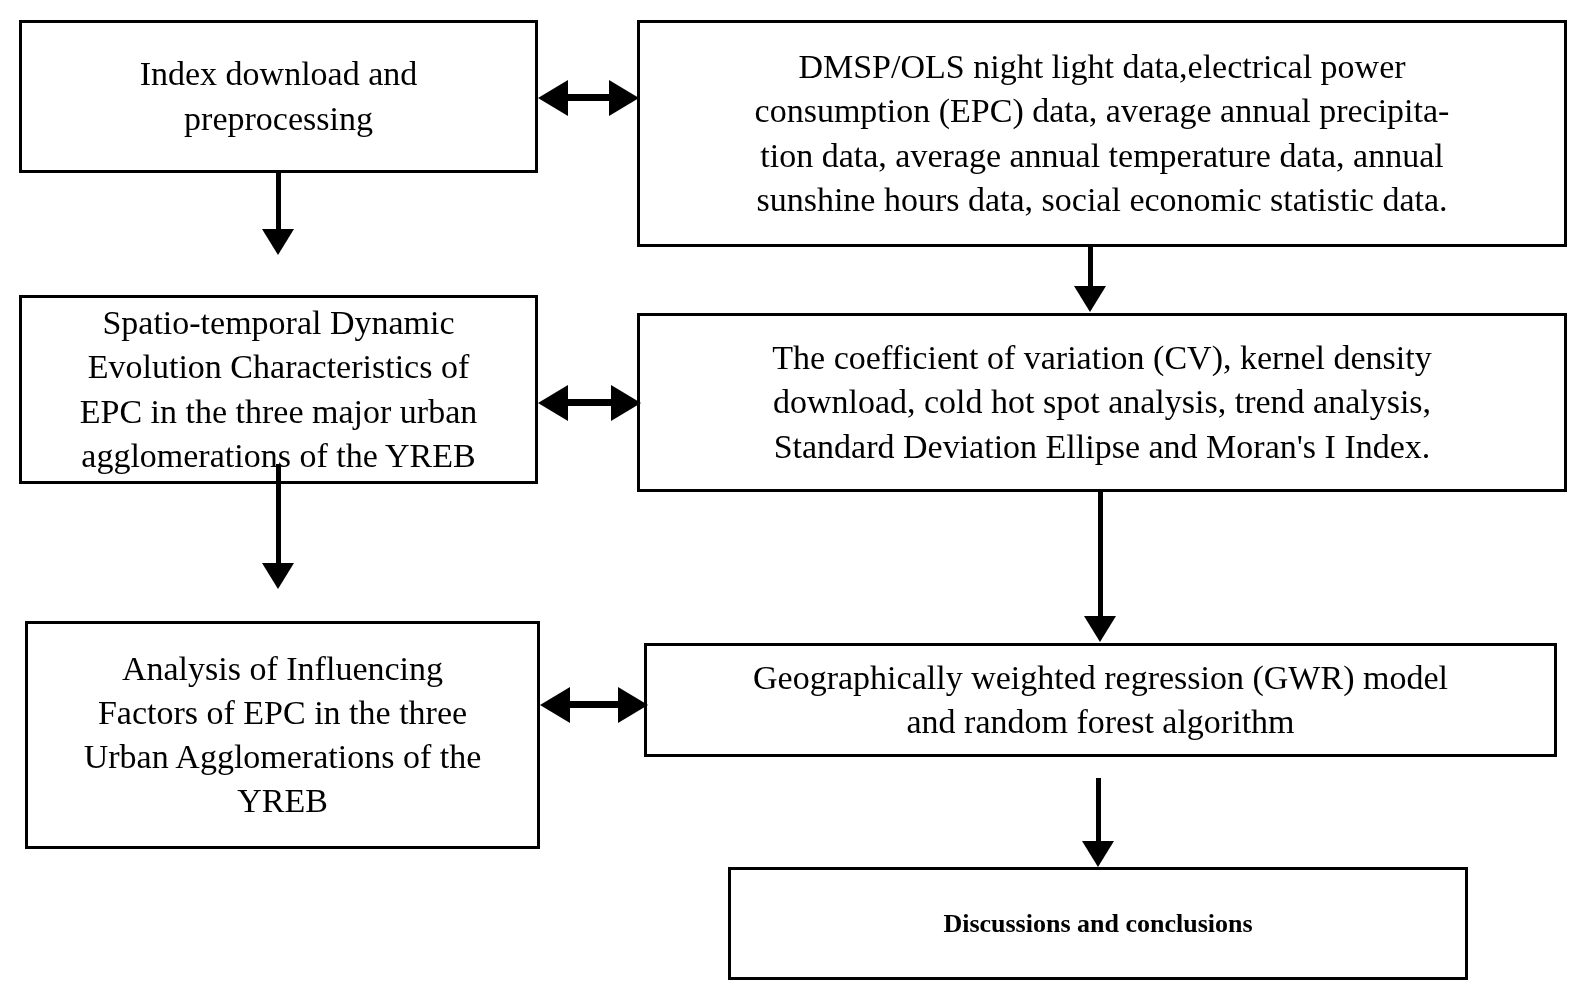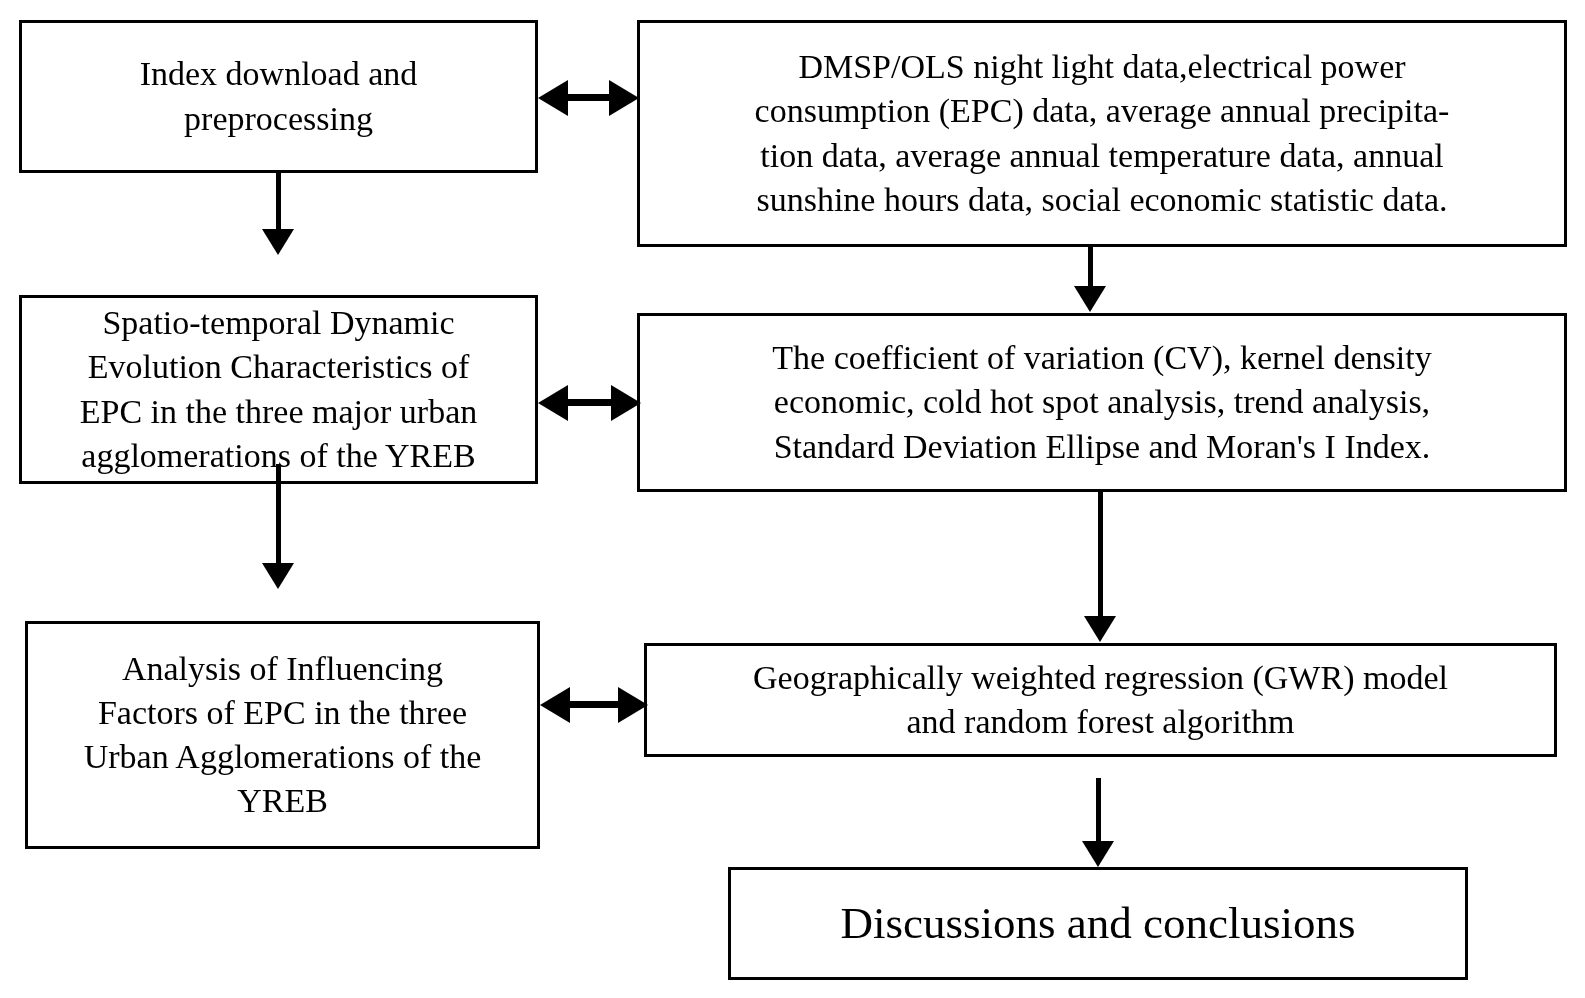--- a/index.html
+++ b/index.html
@@ -35,21 +35,21 @@
     white-space: pre-line;
   }
 
   
   #node-data-download      { left: 19px;  top: 20px;  width: 519px; height: 153px; font-size: 34px; }
   #node-data-sources       { left: 637px; top: 20px;  width: 930px; height: 227px; font-size: 34px; }
   #node-spatiotemporal     { left: 19px;  top: 256px; width: 519px; height: 189px; font-size: 34px; margin-top: 39px; }
   #node-methods            { left: 637px; top: 313px; width: 930px; height: 179px; font-size: 34px; }
   #node-influencing        { left: 25px;  top: 592px; width: 515px; height: 228px; font-size: 34px; margin-top: 29px; }
   #node-models             { left: 644px; top: 643px; width: 913px; height: 114px; font-size: 34px; }
-  #node-conclusions        { left: 728px; top: 867px; width: 740px; height: 113px; font-size: 45px; }
+  #node-conclusions        { left: 728px; top: 867px; width: 740px; height: 113px; font-size: 26px; font-weight: bold; }
 
   
   .conn { position: absolute; }
 
   
   .vline {
     position: absolute;
     width: 5px;
     background: #000000;
   }
@@ -104,21 +104,21 @@
 
   <div class="node" id="node-spatiotemporal">
     <span class="txt">Spatio-temporal Dynamic
 Evolution Characteristics of
 EPC in the three major urban
 agglomerations of the YREB</span>
   </div>
 
   <div class="node" id="node-methods">
     <span class="txt">The coefficient of variation (CV), kernel density
-economic, cold hot spot analysis, trend analysis,
+download, cold hot spot analysis, trend analysis,
 Standard Deviation Ellipse and Moran's I Index.</span>
   </div>
 
   <div class="node" id="node-influencing">
     <span class="txt">Analysis of Influencing
 Factors of EPC in the three
 Urban Agglomerations of the
 YREB</span>
   </div>
 

